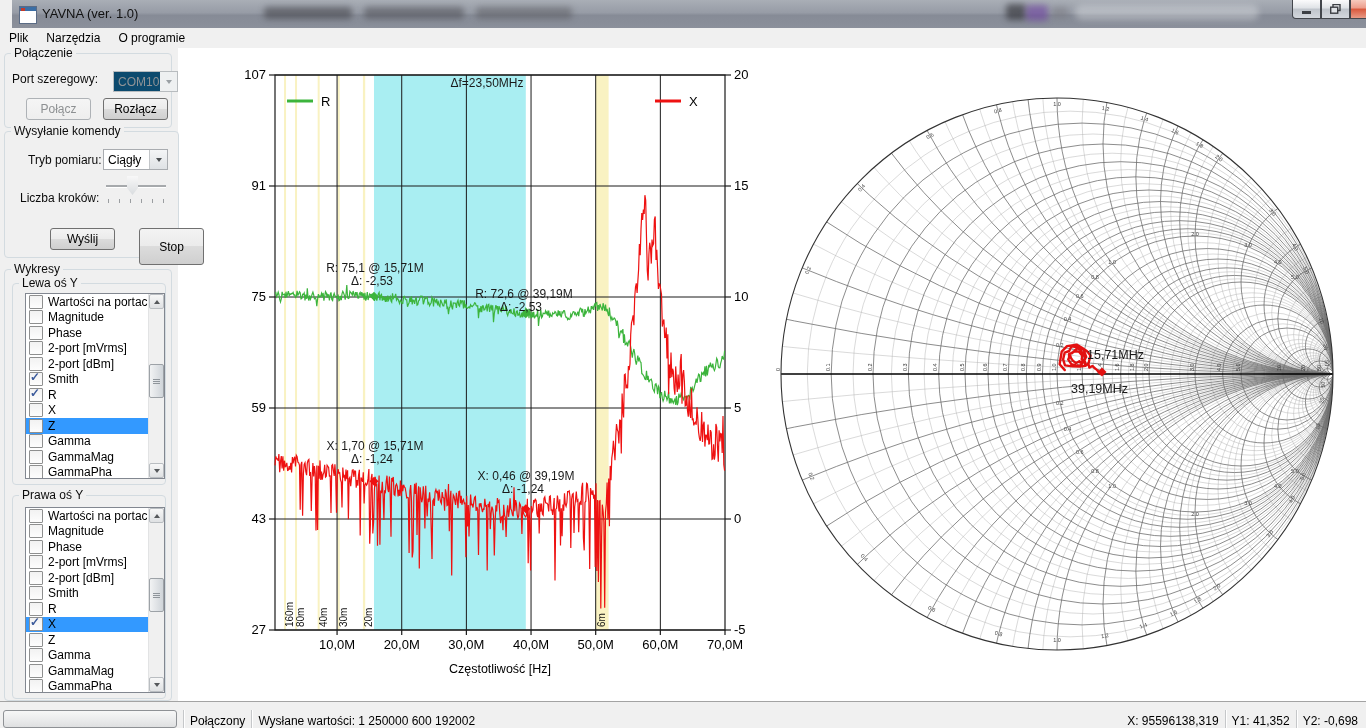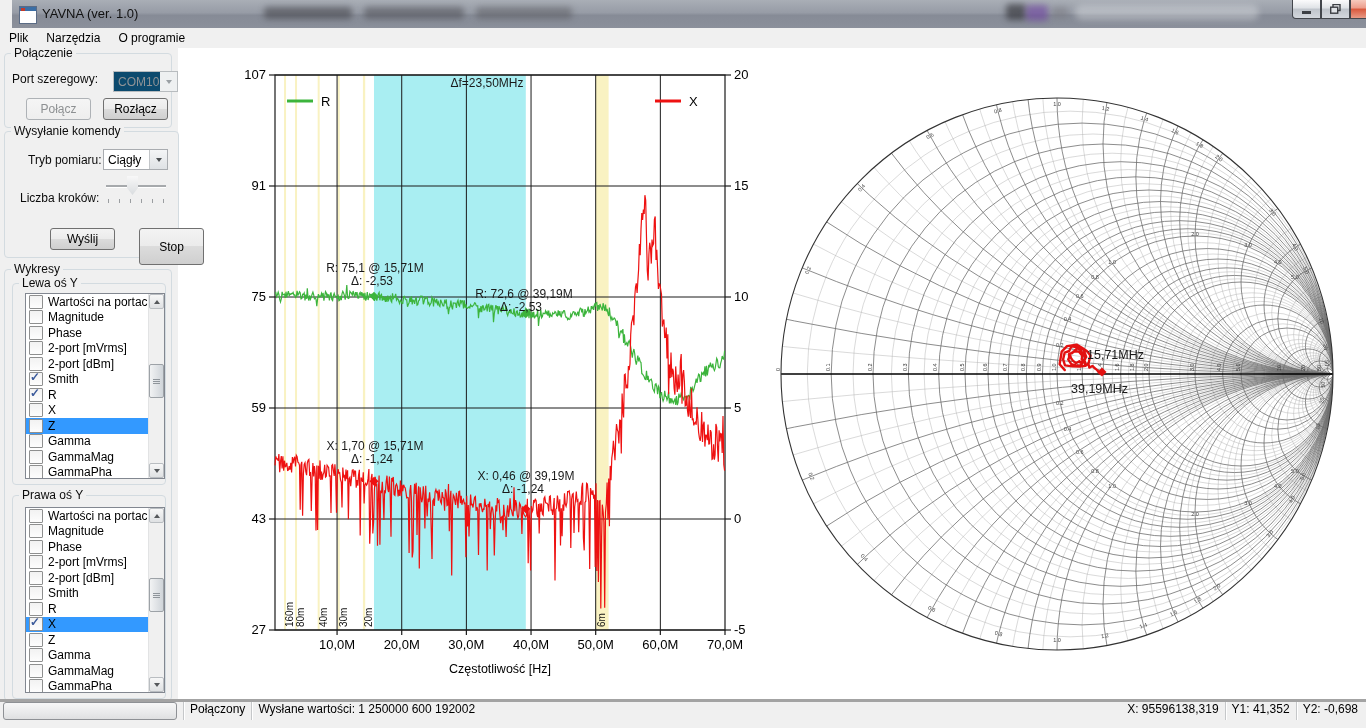--- a/index.html
+++ b/index.html
@@ -67,21 +67,21 @@
     background:linear-gradient(#f7f7f7,#dfe1e3);}
   .sb-btn.up{top:0;} .sb-btn.down{bottom:0;}
   .sb-btn.up::after{content:"";position:absolute;left:3.5px;top:5px;border-left:3.5px solid transparent;border-right:3.5px solid transparent;border-bottom:4px solid #55585b;}
   .sb-btn.down::after{content:"";position:absolute;left:3.5px;top:5px;border-left:3.5px solid transparent;border-right:3.5px solid transparent;border-top:4px solid #55585b;}
   .sb-thumb{position:absolute;left:0;width:15px;height:34px;box-sizing:border-box;border:1px solid #9da2a7;border-radius:2px;
     background:linear-gradient(90deg,#f2f3f4,#cfd4d9);}
   .sb-thumb::after{content:"";position:absolute;left:3px;right:3px;top:14px;height:5px;
     background:repeating-linear-gradient(#8f959b 0 1px,transparent 1px 2px);}
   
   .statusbar{position:absolute;left:0;bottom:0;width:100%;height:26px;background:#f0f0f0;
-    border-top:3px solid #a3a3a3;display:flex;align-items:flex-start;font-size:12px;}
+    border-top:1px solid #a3a3a3;display:flex;align-items:flex-end;font-size:12px;}
   .sb-sep{width:1px;height:18px;background:#c5c7c9;box-shadow:1px 0 0 #fff;margin:0 6px;}
   .progressbar{width:174px;height:18px;margin-left:3px;box-sizing:border-box;border:1px solid #8e9195;border-radius:3px;
     background:linear-gradient(#f7f7f7,#e9eaeb 60%,#dfe0e1);}
   .st-text{white-space:nowrap;}
   .st-spacer{flex:1;}
   svg{position:absolute;}
   svg text{font-family:"Liberation Sans",sans-serif;}
 </style>
 </head>
 <body>

